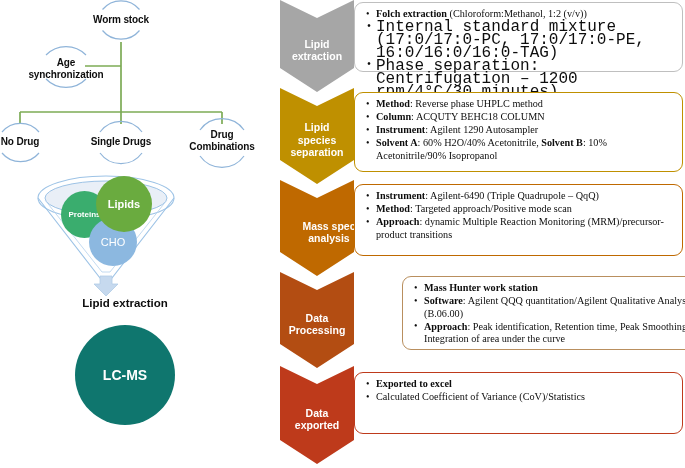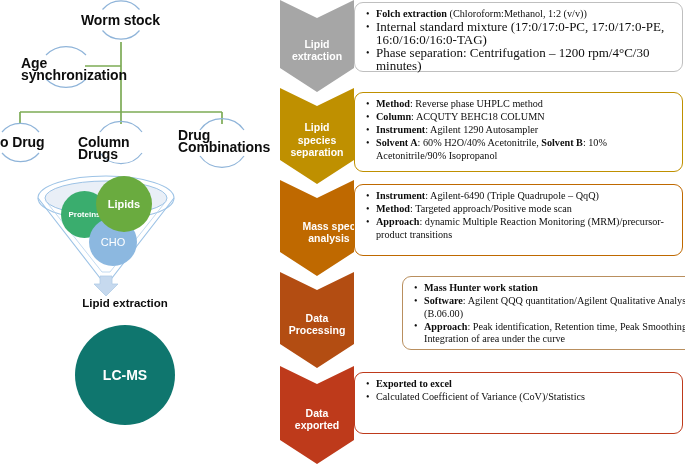--- a/index.html
+++ b/index.html
@@ -20,23 +20,24 @@
   #left-panel {
     position: absolute;
     left: 0; top: 0;
     width: 278px; height: 468px;
   }
 
   .tree-svg { position: absolute; left: 0; top: 0; }
 
   .node-label {
     position: absolute;
-    font-family: "Liberation Sans", sans-serif;
-    font-weight: bold;
-    font-size: 14px;
+    text-align: center;
+    font-family: "Liberation Sans", sans-serif;
+    font-weight: bold;
+    font-size: 10px;
     color: #0d0d0d;
     line-height: 12px;
     letter-spacing: -0.1px;
   }
 
   .funnel-wrap { position: absolute; left: 34px; top: 168px; width: 200px; height: 135px; }
 
   .bubble {
     position: absolute;
     border-radius: 50%;
@@ -145,22 +146,22 @@
     color: #0d0d0d;
     margin-bottom: 0.5px;
   }
   .bullets li::before {
     content: "\2022";
     position: absolute;
     left: 1px; top: -0.5px;
     font-size: 10px;
   }
   .bullets li.serif {
-    font-family: Liberation Serif, serif;
-    font-size: 13px;
+    font-family: Liberation Mono, monospace;
+    font-size: 16px;
     line-height: 12.8px;
   }
   .bullets b { font-weight: bold; }
 </style>
 </head>
 <body>
 
 <div id="left-panel">
 
   <svg class="tree-svg" width="278" height="468">
@@ -193,21 +194,21 @@
     </g>
   </svg>
 
   <div class="node-label" id="lbl-worm-stock" style="left:81px; top:14px; width:80px;">Worm stock</div>
 
   <div class="node-label" id="lbl-age-sync" style="left:21px; top:57px; width:90px; white-space:pre-line;">Age
 synchronization</div>
 
   <div class="node-label" id="lbl-no-drug" style="left:-10px; top:136px; width:60px;">No Drug</div>
 
-  <div class="node-label" id="lbl-single-drugs" style="left:78px; top:136px; width:86px;">Column Drugs</div>
+  <div class="node-label" id="lbl-single-drugs" style="left:78px; top:136px; width:86px;">Single Drugs</div>
 
   <div class="node-label" id="lbl-drug-combos" style="left:178px; top:129px; width:88px; white-space:pre-line;">Drug
 Combinations</div>
 
   <div class="funnel-wrap">
     <svg width="200" height="135">
 
       <ellipse cx="72" cy="30" rx="68" ry="22" fill="none" stroke="#9dc3e6" stroke-width="1.1"></ellipse>
 
       <ellipse cx="72" cy="30" rx="61" ry="17" fill="#e9eff7" stroke="#9dc3e6" stroke-width="1"></ellipse>

